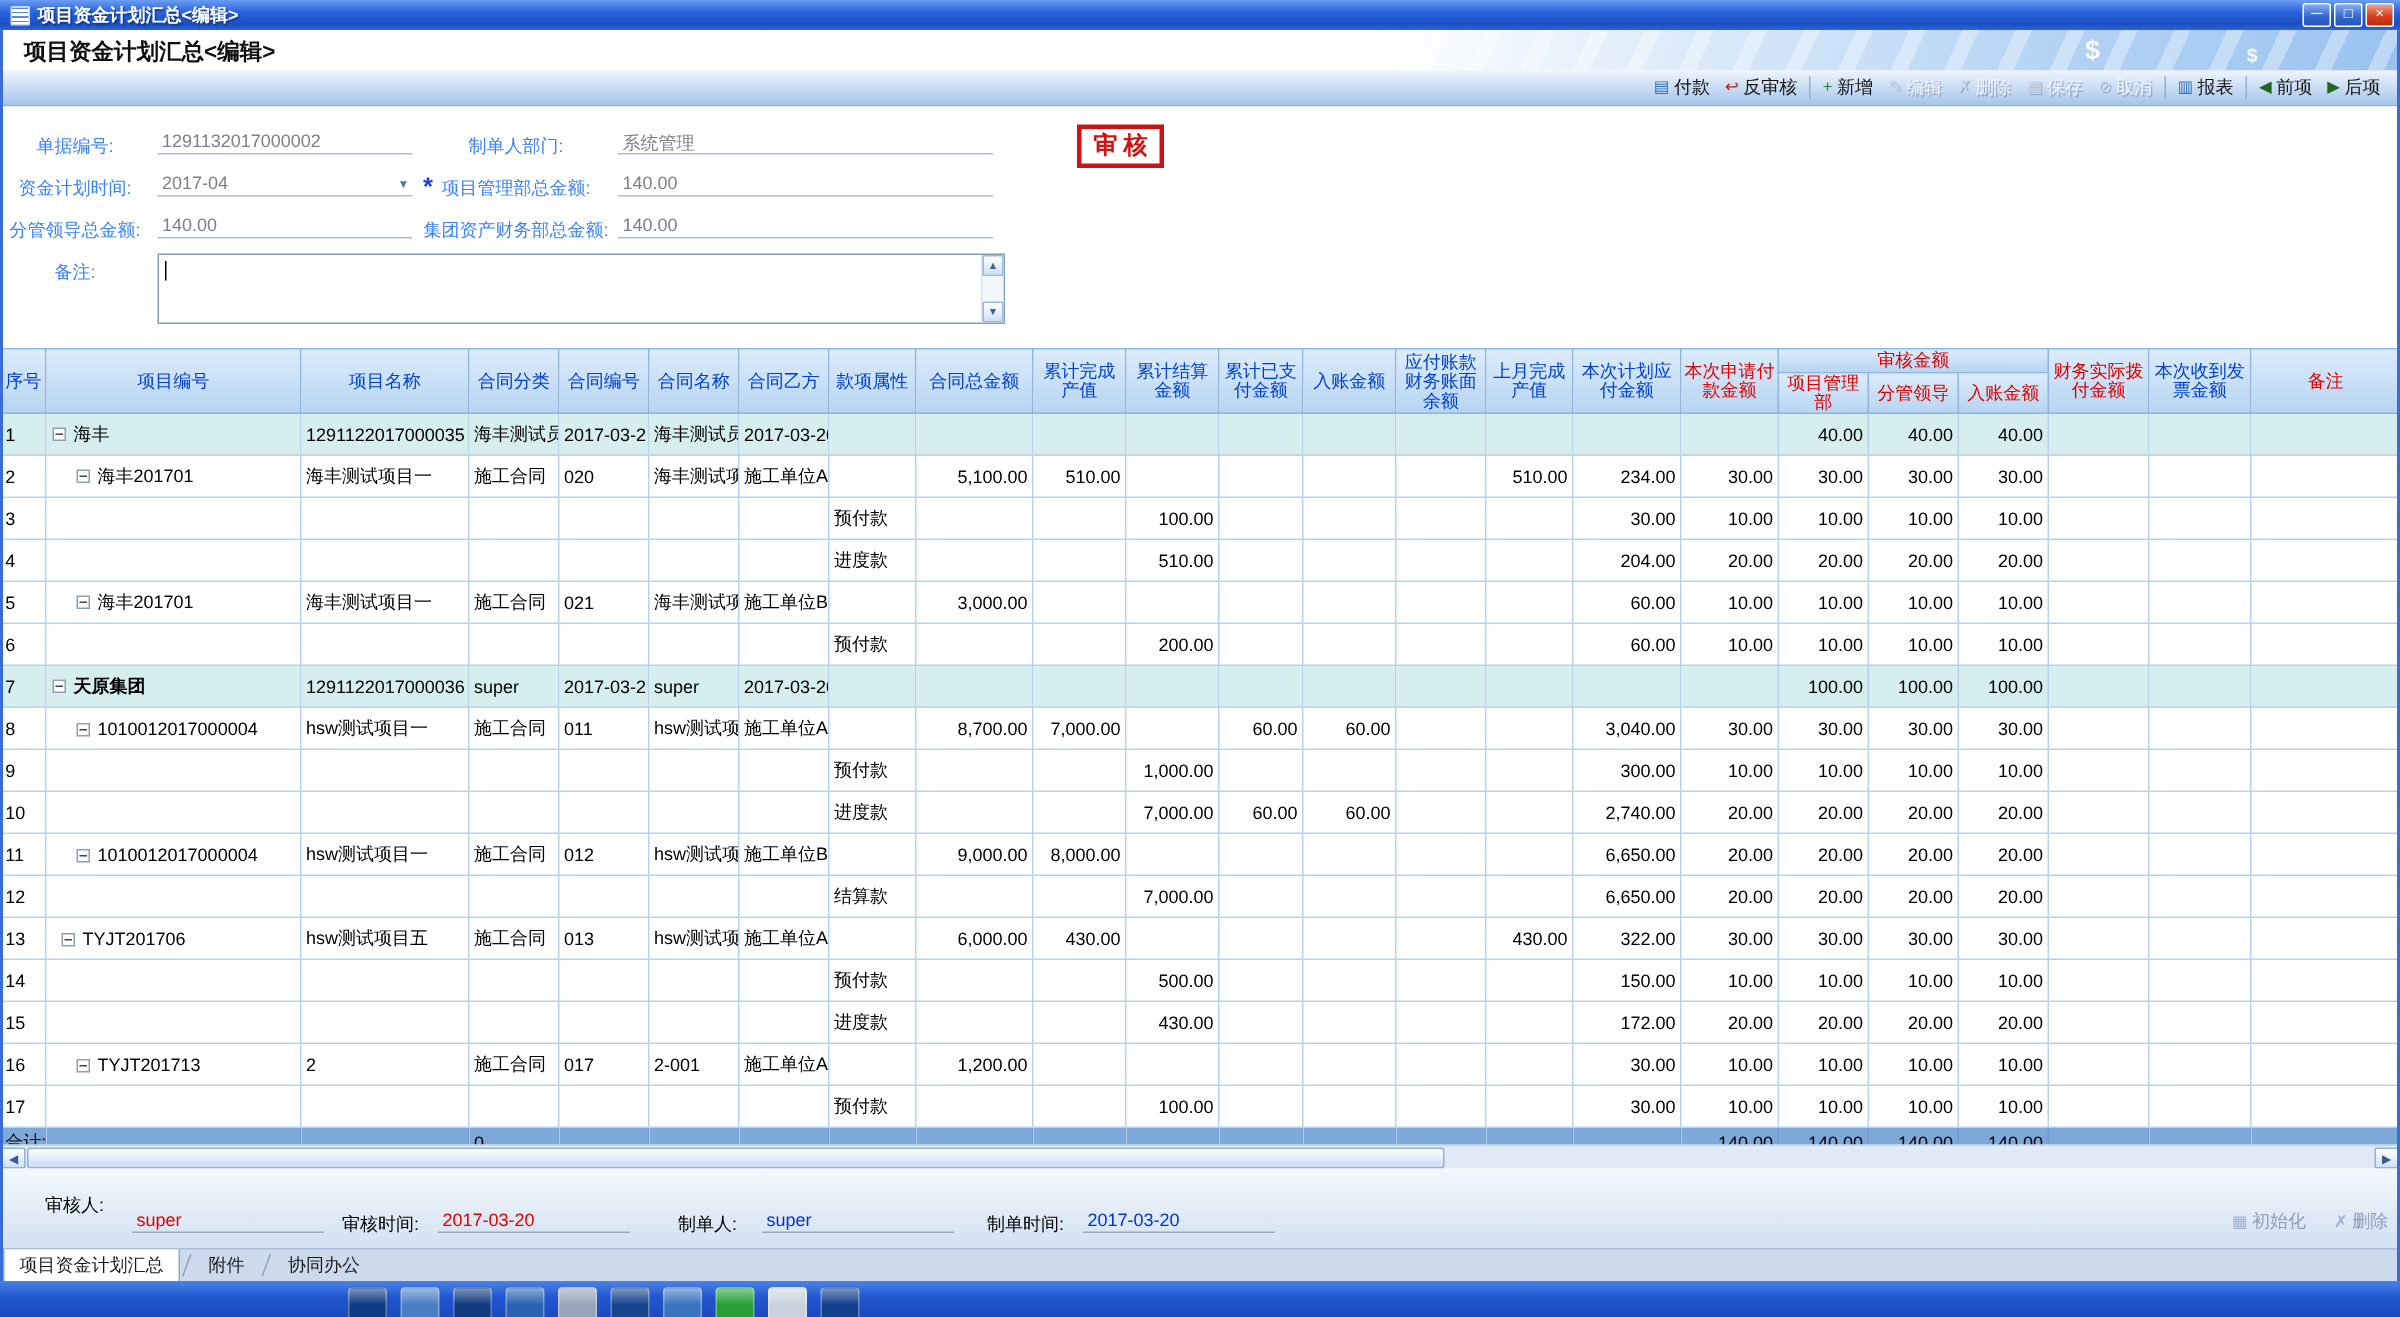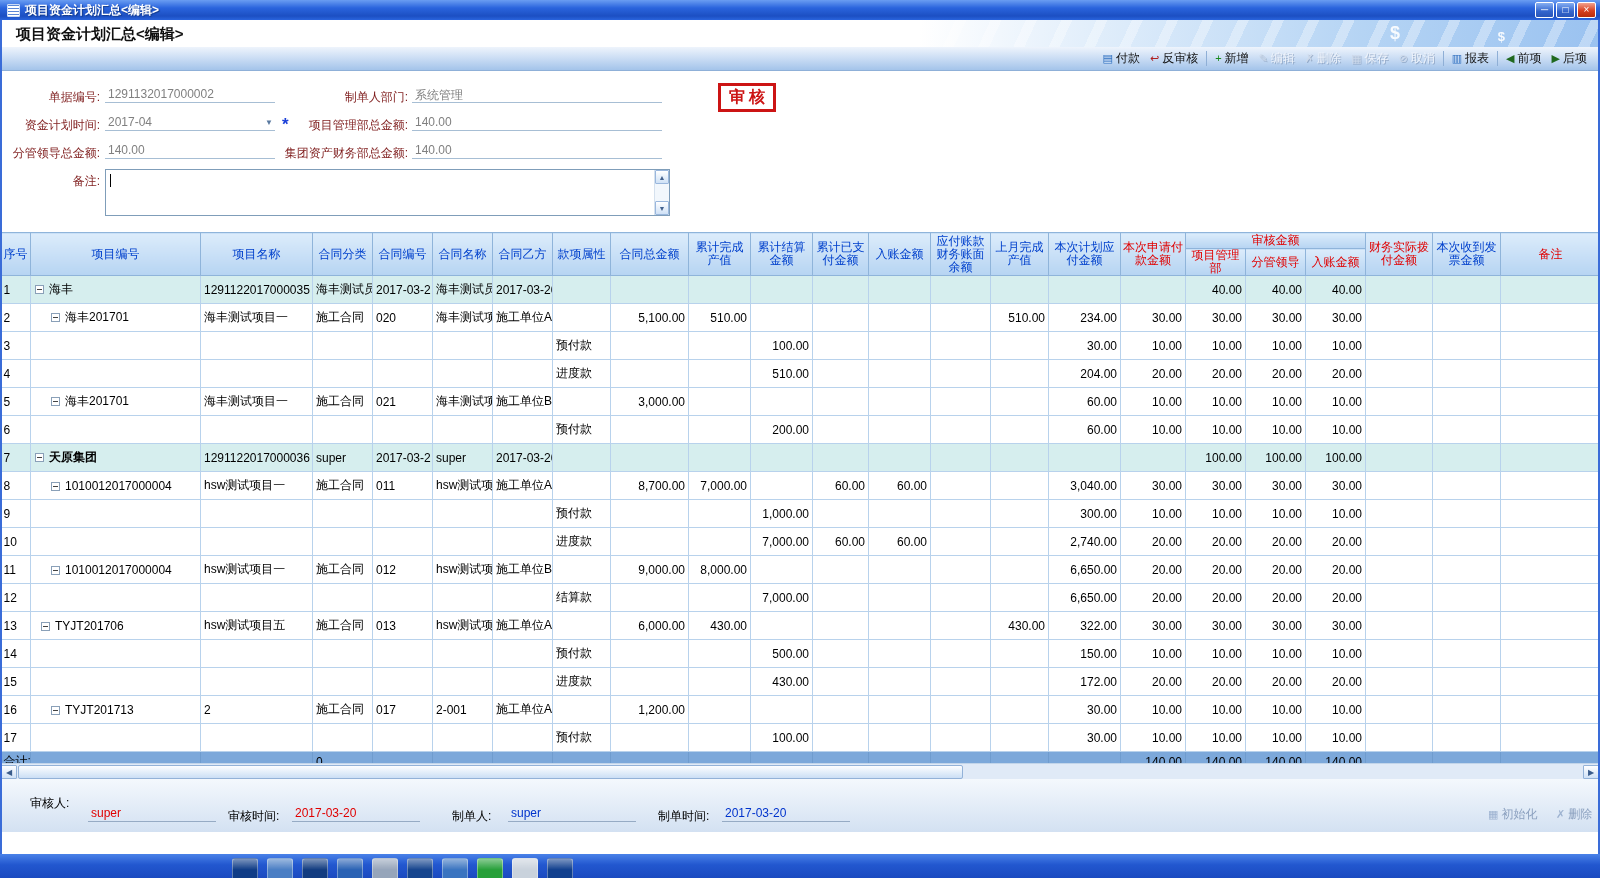--- a/index.html
+++ b/index.html
@@ -32,21 +32,21 @@
     background:linear-gradient(180deg,#eef4fc,#c6daf3 55%,#a4c4ea);
     border-bottom:1px solid #8fb0d8;
     display:flex;justify-content:flex-end;align-items:center;padding-right:8px}
   .tb-btn{display:flex;align-items:center;gap:3px;padding:2px 5px;font-size:12px;color:#141414;cursor:pointer;white-space:nowrap}
   .tb-btn.disabled{color:#eef3fb;text-shadow:1px 1px 0 rgba(96,118,150,.45);cursor:default}
   .tb-icon{font-size:11px;line-height:11px}
   .tb-sep{width:1px;height:15px;background:#8fafd6;margin:0 3px}
 
   
   .form-area{position:absolute;top:71px;left:0;width:100%;height:161px;background:#fff;font-size:12px}
-  .flabel{position:absolute;text-align:right;color:#7f1d1d;white-space:nowrap}
+  .flabel{position:absolute;text-align:center;color:#3b82f6;white-space:nowrap}
   .fvalue{position:absolute;border-bottom:1px solid #a7bed4;color:#808080;height:17px;padding:1px 3px 0;white-space:nowrap;overflow:hidden}
   .combo-arrow{position:absolute;right:2px;top:4px;font-size:8px;color:#5a7aa0}
   .req-mark{position:absolute;color:#1a3fd8;font-weight:bold;font-size:17px}
   .stamp{position:absolute;left:718px;top:12px;border:3px solid #cc1414;color:#cc1414;
     font-weight:bold;font-size:16px;letter-spacing:4px;padding:1px 4px 1px 8px;background:rgba(255,255,255,.55)}
   .remark-box{position:absolute;left:105px;top:98px;width:565px;height:47px;border:1px solid #7f9db9;background:#fff}
   .caret{position:absolute;left:4px;top:4px;width:1px;height:13px;background:#000}
   .vsb{position:absolute;right:0;top:0;width:15px;height:100%;background:#f2f7fc;border-left:1px solid #d5e1ee}
   .sb-btn{position:absolute;left:0;width:14px;height:14px;text-align:center;font-size:7px;line-height:13px;color:#44628e;
     background:linear-gradient(#ffffff,#cfe1f6);border:1px solid #9ab7dd;border-radius:1px}
@@ -740,20 +740,27 @@
     <div class="panel-btn" style="left:1488px;top:27px">
       <span class="ic">▦</span>
       <span>初始化</span>
     </div>
     <div class="panel-btn" style="left:1556px;top:27px">
       <span class="ic">✗</span>
       <span>删除</span>
     </div>
   </div>
 
+  <div class="tabbar">
+      <div class="tab active">项目资金计划汇总</div>
+      <div class="tab-div"></div>
+      <div class="tab">附件</div>
+      <div class="tab-div"></div>
+      <div class="tab">协同办公</div>
+    </div>
 
   <div class="taskbar">
       <div class="tk-ico" style="left: 232px; background: linear-gradient(rgba(255, 255, 255, 0.45), rgba(255, 255, 255, 0) 45%), rgb(15, 60, 134);"></div>
       <div class="tk-ico" style="left: 267px; background: linear-gradient(rgba(255, 255, 255, 0.45), rgba(255, 255, 255, 0) 45%), rgb(74, 126, 196);"></div>
       <div class="tk-ico" style="left: 302px; background: linear-gradient(rgba(255, 255, 255, 0.45), rgba(255, 255, 255, 0) 45%), rgb(18, 60, 128);"></div>
       <div class="tk-ico" style="left: 337px; background: linear-gradient(rgba(255, 255, 255, 0.45), rgba(255, 255, 255, 0) 45%), rgb(42, 98, 180);"></div>
       <div class="tk-ico" style="left: 372px; background: linear-gradient(rgba(255, 255, 255, 0.45), rgba(255, 255, 255, 0) 45%), rgb(150, 165, 186);"></div>
       <div class="tk-ico" style="left: 407px; background: linear-gradient(rgba(255, 255, 255, 0.45), rgba(255, 255, 255, 0) 45%), rgb(22, 69, 142);"></div>
       <div class="tk-ico" style="left: 442px; background: linear-gradient(rgba(255, 255, 255, 0.45), rgba(255, 255, 255, 0) 45%), rgb(58, 116, 192);"></div>
       <div class="tk-ico" style="left: 477px; background: linear-gradient(rgba(255, 255, 255, 0.45), rgba(255, 255, 255, 0) 45%), rgb(39, 160, 58);"></div>

